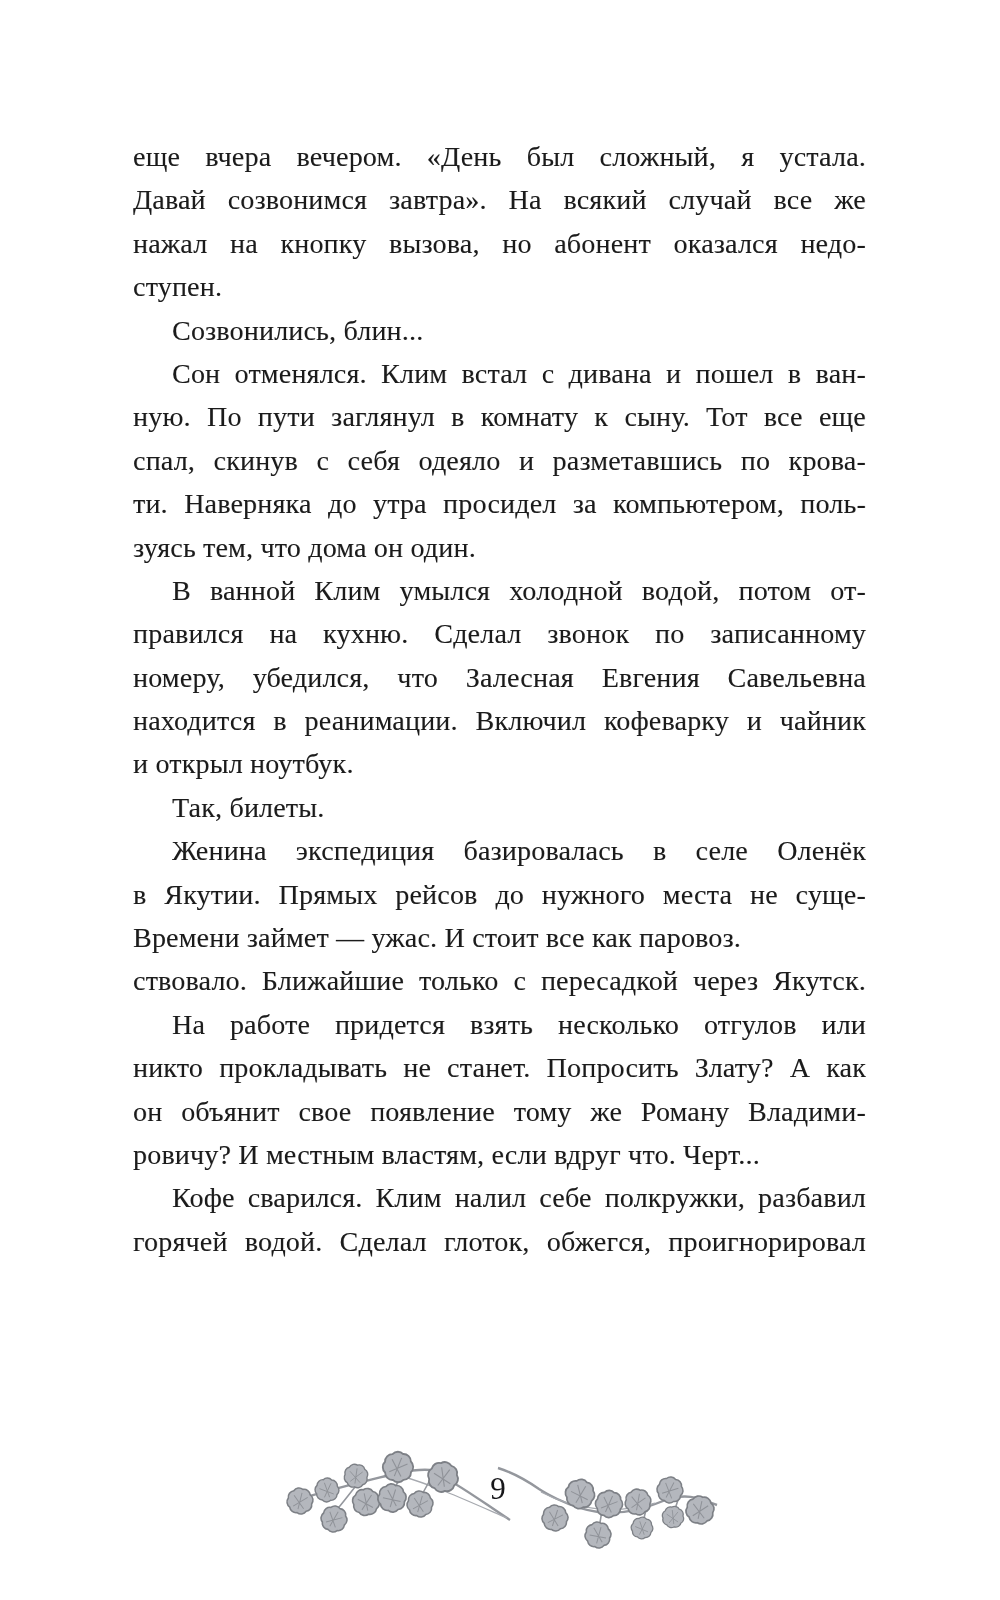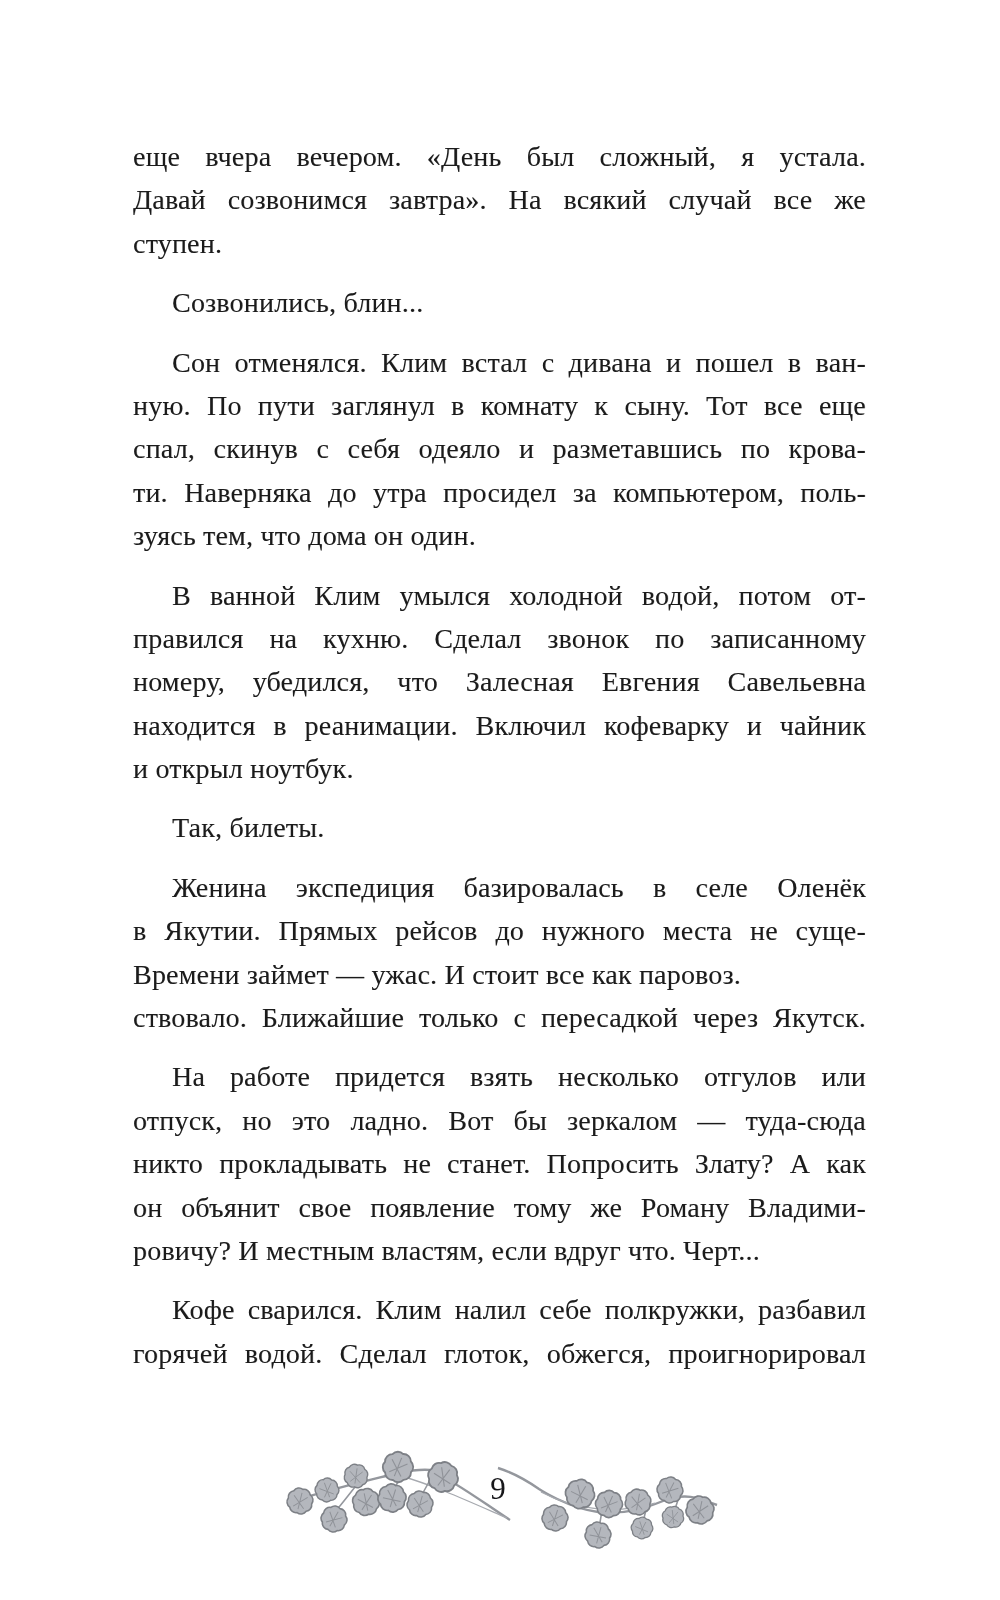--- a/index.html
+++ b/index.html
@@ -30,21 +30,21 @@
     text-shadow: 0.4px 0.4px 0.6px rgba(70,70,70,0.35);
     overflow: visible;
     white-space: nowrap;
   }
   
   .ln.j { white-space: normal; }
   .ln.end {
     text-align: center;
     text-align-last: left;
   }
-  .ln.ind { text-indent: 39px; margin-top: 16px; }
+  .ln.ind { text-indent: 39px; }
   .footer {
     position: absolute;
     left: 283px; top: 1443px;
     width: 455px; height: 115px;
   }
   .footer svg { position: absolute; left: 0; top: 0; }
   .pagenum {
     position: absolute;
     left: 193px; top: 30px;
     width: 44px;
@@ -55,39 +55,39 @@
   }
 </style>
 </head>
 <body>
 
 <div class="page">
 
   <div class="textblock">
     <div class="ln j">еще вчера вечером. «День был сложный, я устала.</div>
     <div class="ln j">Давай созвонимся завтра». На всякий случай все же</div>
+    <div class="ln j">нажал на кнопку вызова, но абонент оказался недо-</div>
     <div class="ln end">ступен.</div>
     <div class="ln end ind">Созвонились, блин...</div>
     <div class="ln j ind">Сон отменялся. Клим встал с дивана и пошел в ван-</div>
     <div class="ln j">ную. По пути заглянул в комнату к сыну. Тот все еще</div>
     <div class="ln j">спал, скинув с себя одеяло и разметавшись по крова-</div>
     <div class="ln j">ти. Наверняка до утра просидел за компьютером, поль-</div>
     <div class="ln end">зуясь тем, что дома он один.</div>
     <div class="ln j ind">В ванной Клим умылся холодной водой, потом от-</div>
     <div class="ln j">правился на кухню. Сделал звонок по записанному</div>
     <div class="ln j">номеру, убедился, что Залесная Евгения Савельевна</div>
     <div class="ln j">находится в реанимации. Включил кофеварку и чайник</div>
     <div class="ln end">и открыл ноутбук.</div>
     <div class="ln end ind">Так, билеты.</div>
     <div class="ln j ind">Женина экспедиция базировалась в селе Оленёк</div>
     <div class="ln j">в Якутии. Прямых рейсов до нужного места не суще-</div>
     <div class="ln end">Времени займет — ужас. И стоит все как паровоз.</div>
     <div class="ln j">ствовало. Ближайшие только с пересадкой через Якутск.</div>
     <div class="ln j ind">На работе придется взять несколько отгулов или</div>
-    <div class="ln j">отпуск, но это ладно. Вот бы зеркалом — туда-сюда</div>
     <div class="ln j">никто прокладывать не станет. Попросить Злату? А как</div>
     <div class="ln j">он объянит свое появление тому же Роману Владими-</div>
     <div class="ln end">ровичу? И местным властям, если вдруг что. Черт...</div>
     <div class="ln j ind">Кофе сварился. Клим налил себе полкружки, разбавил</div>
     <div class="ln j">горячей водой. Сделал глоток, обжегся, проигнорировал</div>
   </div>
 
   <div class="footer">
     <svg width="455" height="115" viewBox="0 0 455 115" xmlns="http://www.w3.org/2000/svg">
       <defs>

